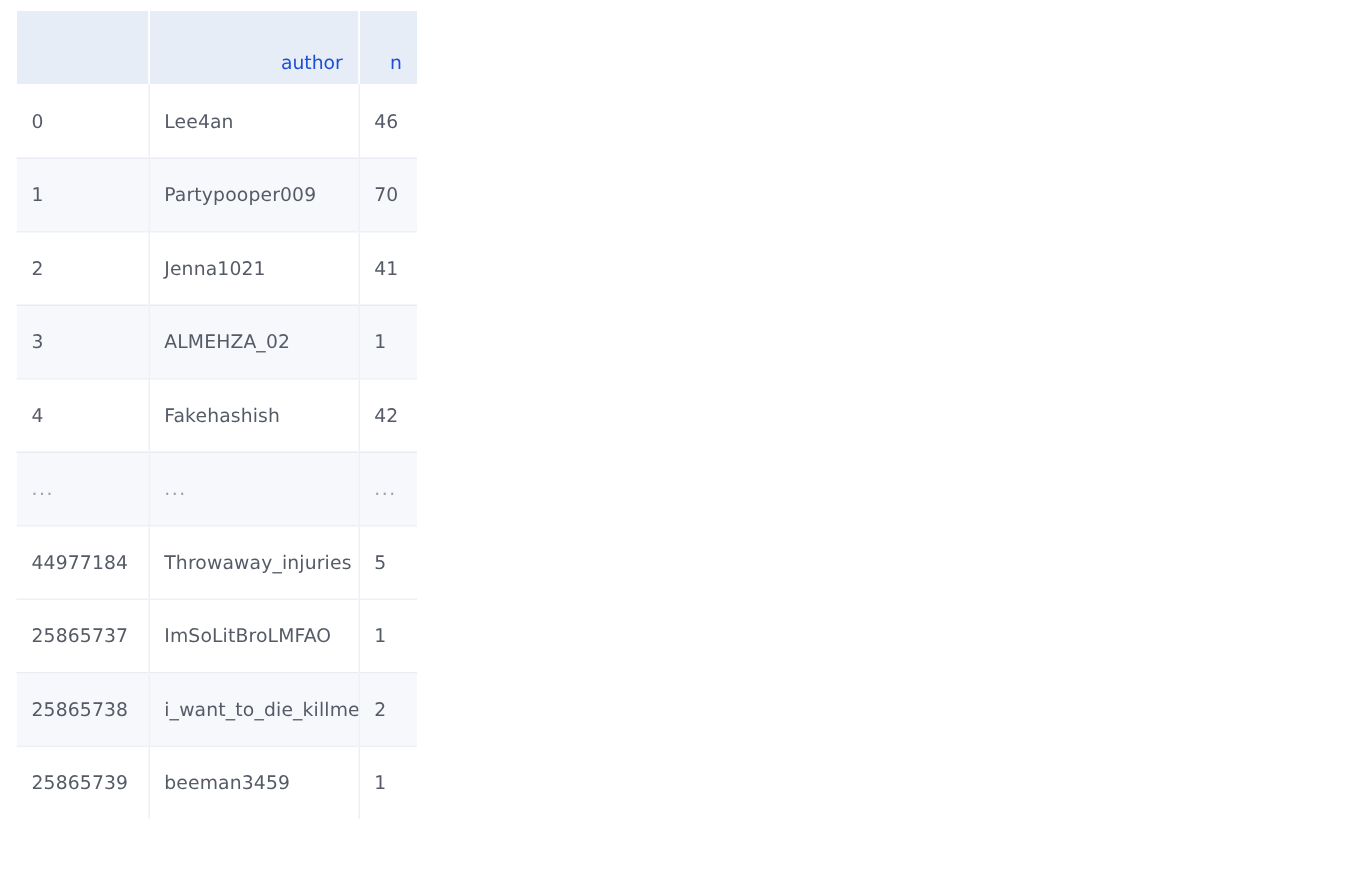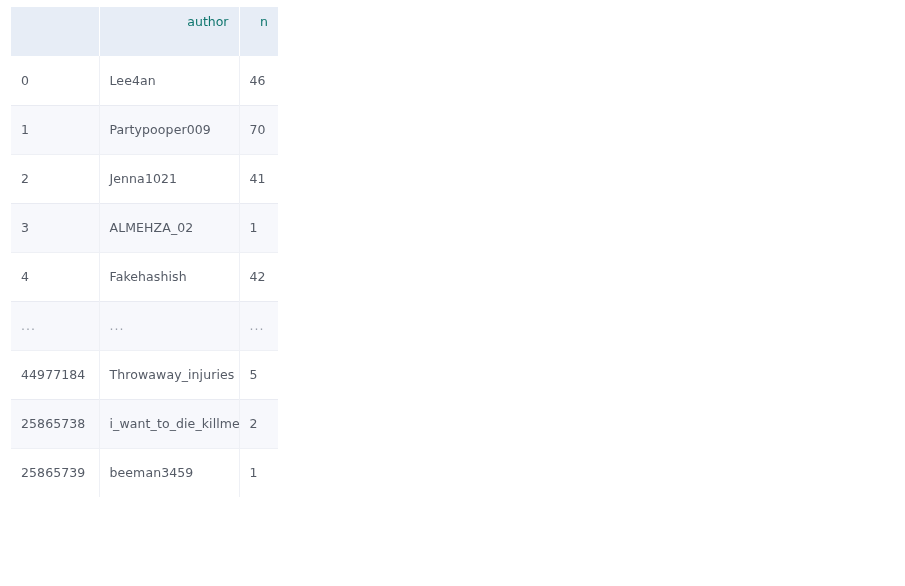--- a/index.html
+++ b/index.html
@@ -36,26 +36,26 @@
     font-size: 12.5px;
     color: #4f5560;
   }
 
   table.dataframe col.col-index  { width: 88px; }
   table.dataframe col.col-author { width: 140px; }
   table.dataframe col.col-n      { width: 39px; }
 
   table.dataframe thead th {
     background: #e7edf6;
-    color: #0f766e;
+    color: #1d4ed8;
     font-weight: normal;
     text-align: right;
     vertical-align: bottom;
     height: 49px;
-    padding: 0 10px 27px 10px;
+    padding: 0 10px 7px 10px;
     border: none;
     box-sizing: border-box;
     white-space: nowrap;
     overflow: hidden;
   }
   table.dataframe thead th.blank-corner {
     background: #e7edf6;
   }
   table.dataframe thead th.th-author {
     border-left: 1px solid #ffffff;
@@ -141,20 +141,25 @@
         <tr class="alt">
           <td class="cell-index ellipsis">...</td>
           <td class="cell-author ellipsis">...</td>
           <td class="cell-n ellipsis">...</td>
         </tr>
         <tr>
           <td class="cell-index">44977184</td>
           <td class="cell-author">Throwaway_injuries</td>
           <td class="cell-n">5</td>
         </tr>
+        <tr>
+          <td class="cell-index">25865737</td>
+          <td class="cell-author">ImSoLitBroLMFAO</td>
+          <td class="cell-n">1</td>
+        </tr>
         <tr class="alt">
           <td class="cell-index">25865738</td>
           <td class="cell-author">i_want_to_die_killme</td>
           <td class="cell-n">2</td>
         </tr>
         <tr>
           <td class="cell-index">25865739</td>
           <td class="cell-author">beeman3459</td>
           <td class="cell-n">1</td>
         </tr>

